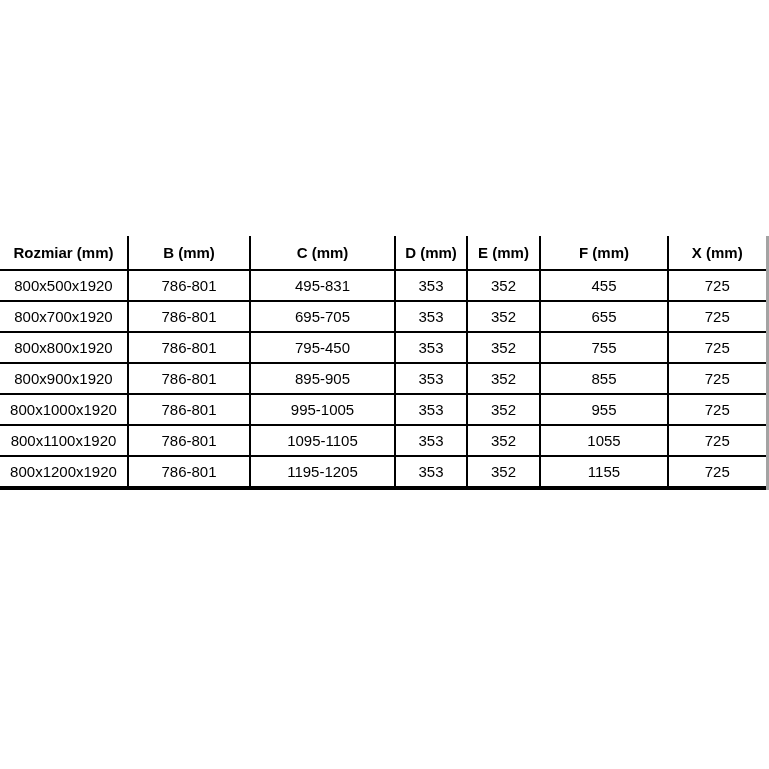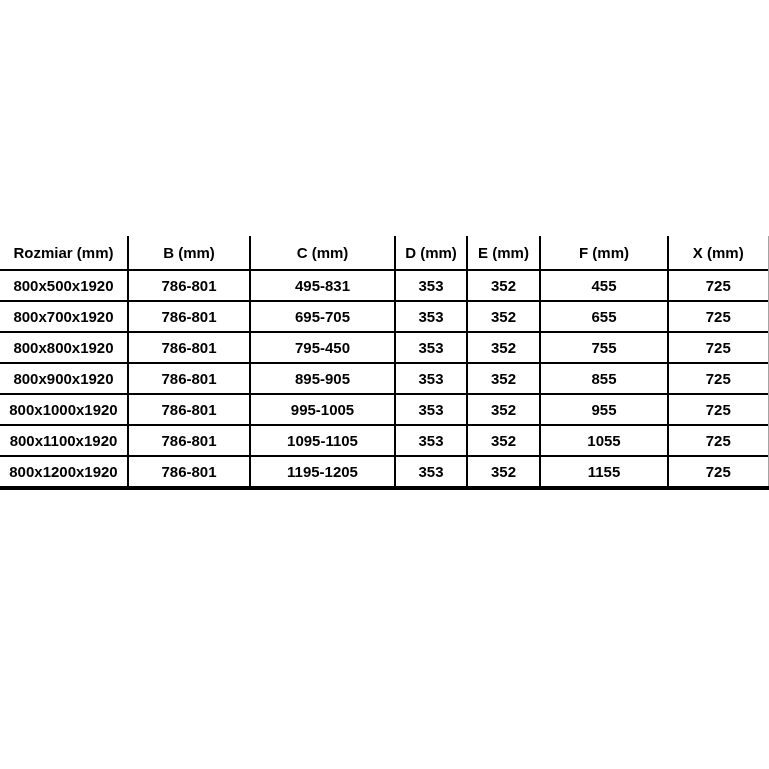--- a/index.html
+++ b/index.html
@@ -33,28 +33,28 @@
     padding: 0;
     overflow: hidden;
     white-space: nowrap;
   }
   .spec-table th {
     font-weight: bold;
     height: 33px;
     border-top: none;
   }
   .spec-table td {
-    font-weight: bold;
+    font-weight: normal;
     height: 29px;
   }
   .spec-table th:first-child, .spec-table td:first-child {
     border-left: none;
   }
   .spec-table th:last-child, .spec-table td:last-child {
-    border-right: 3px solid #a3a3a3;
+    border-right: 7px solid #a3a3a3;
   }
   .spec-table tbody tr:last-child td {
     border-bottom: 4px solid #000000;
   }
   
   col.c0 { width: 128px; }
   col.c1 { width: 122px; }
   col.c2 { width: 145px; }
   col.c3 { width: 72px; }
   col.c4 { width: 73px; }

